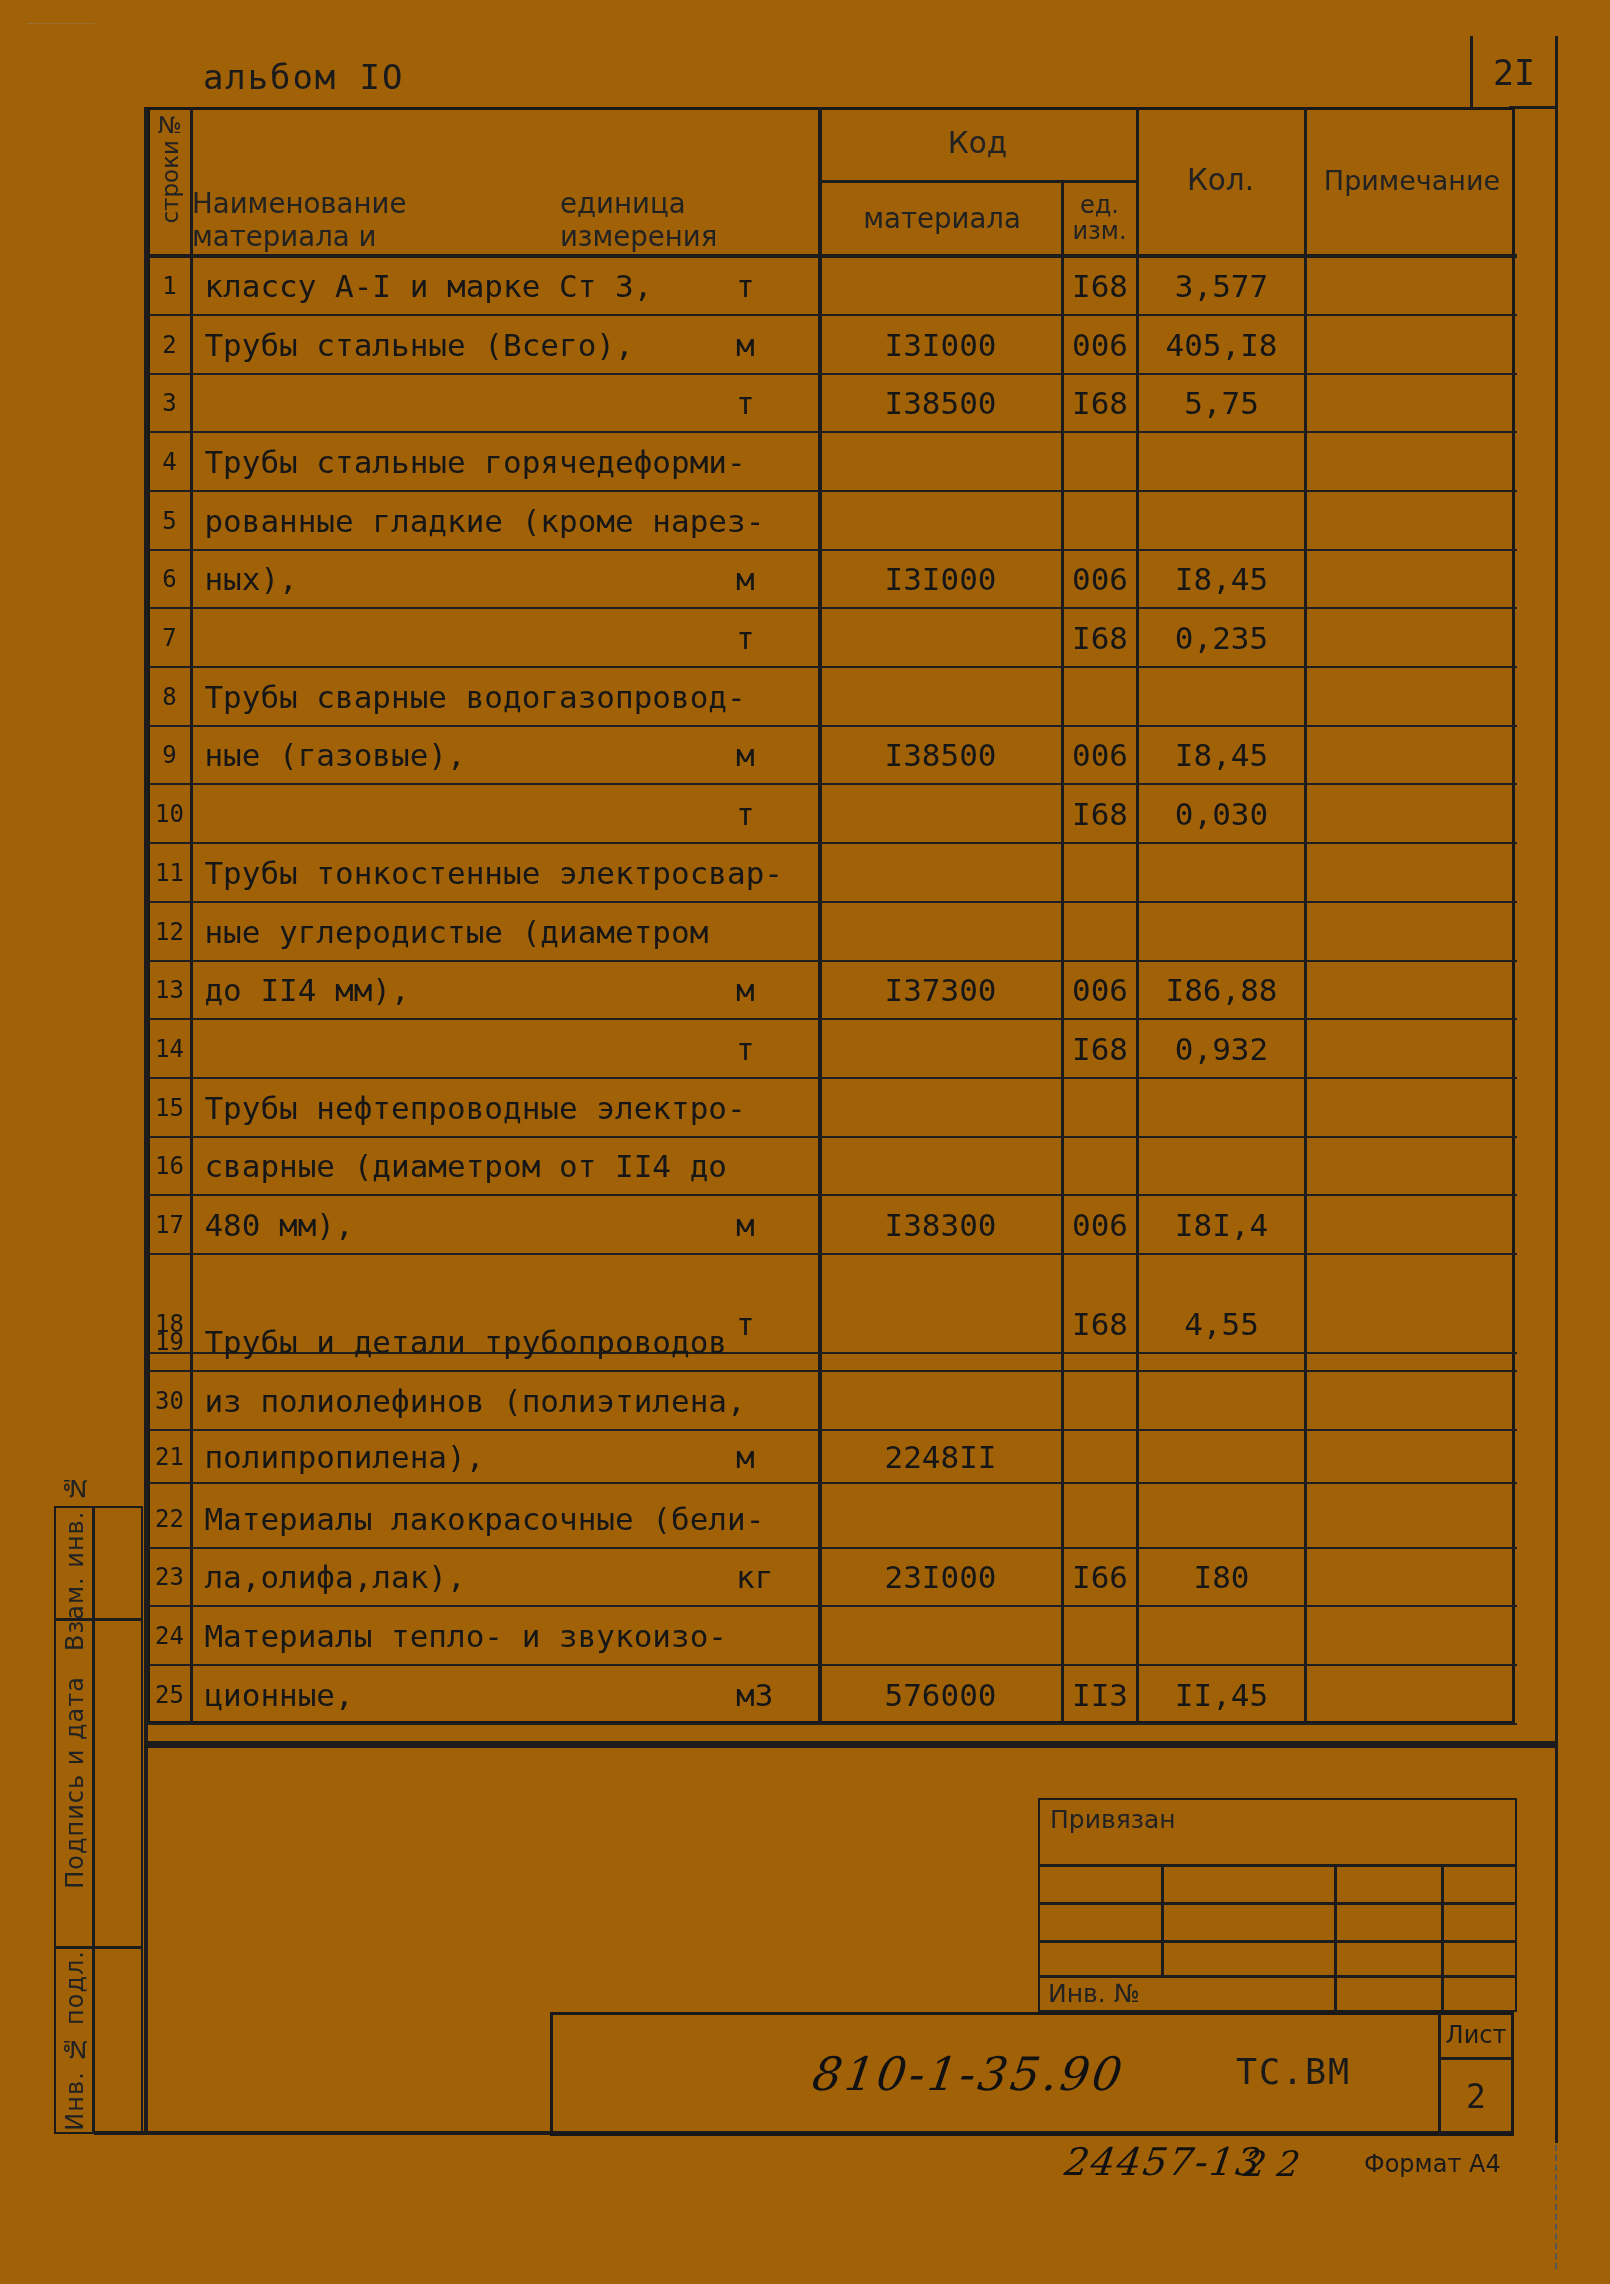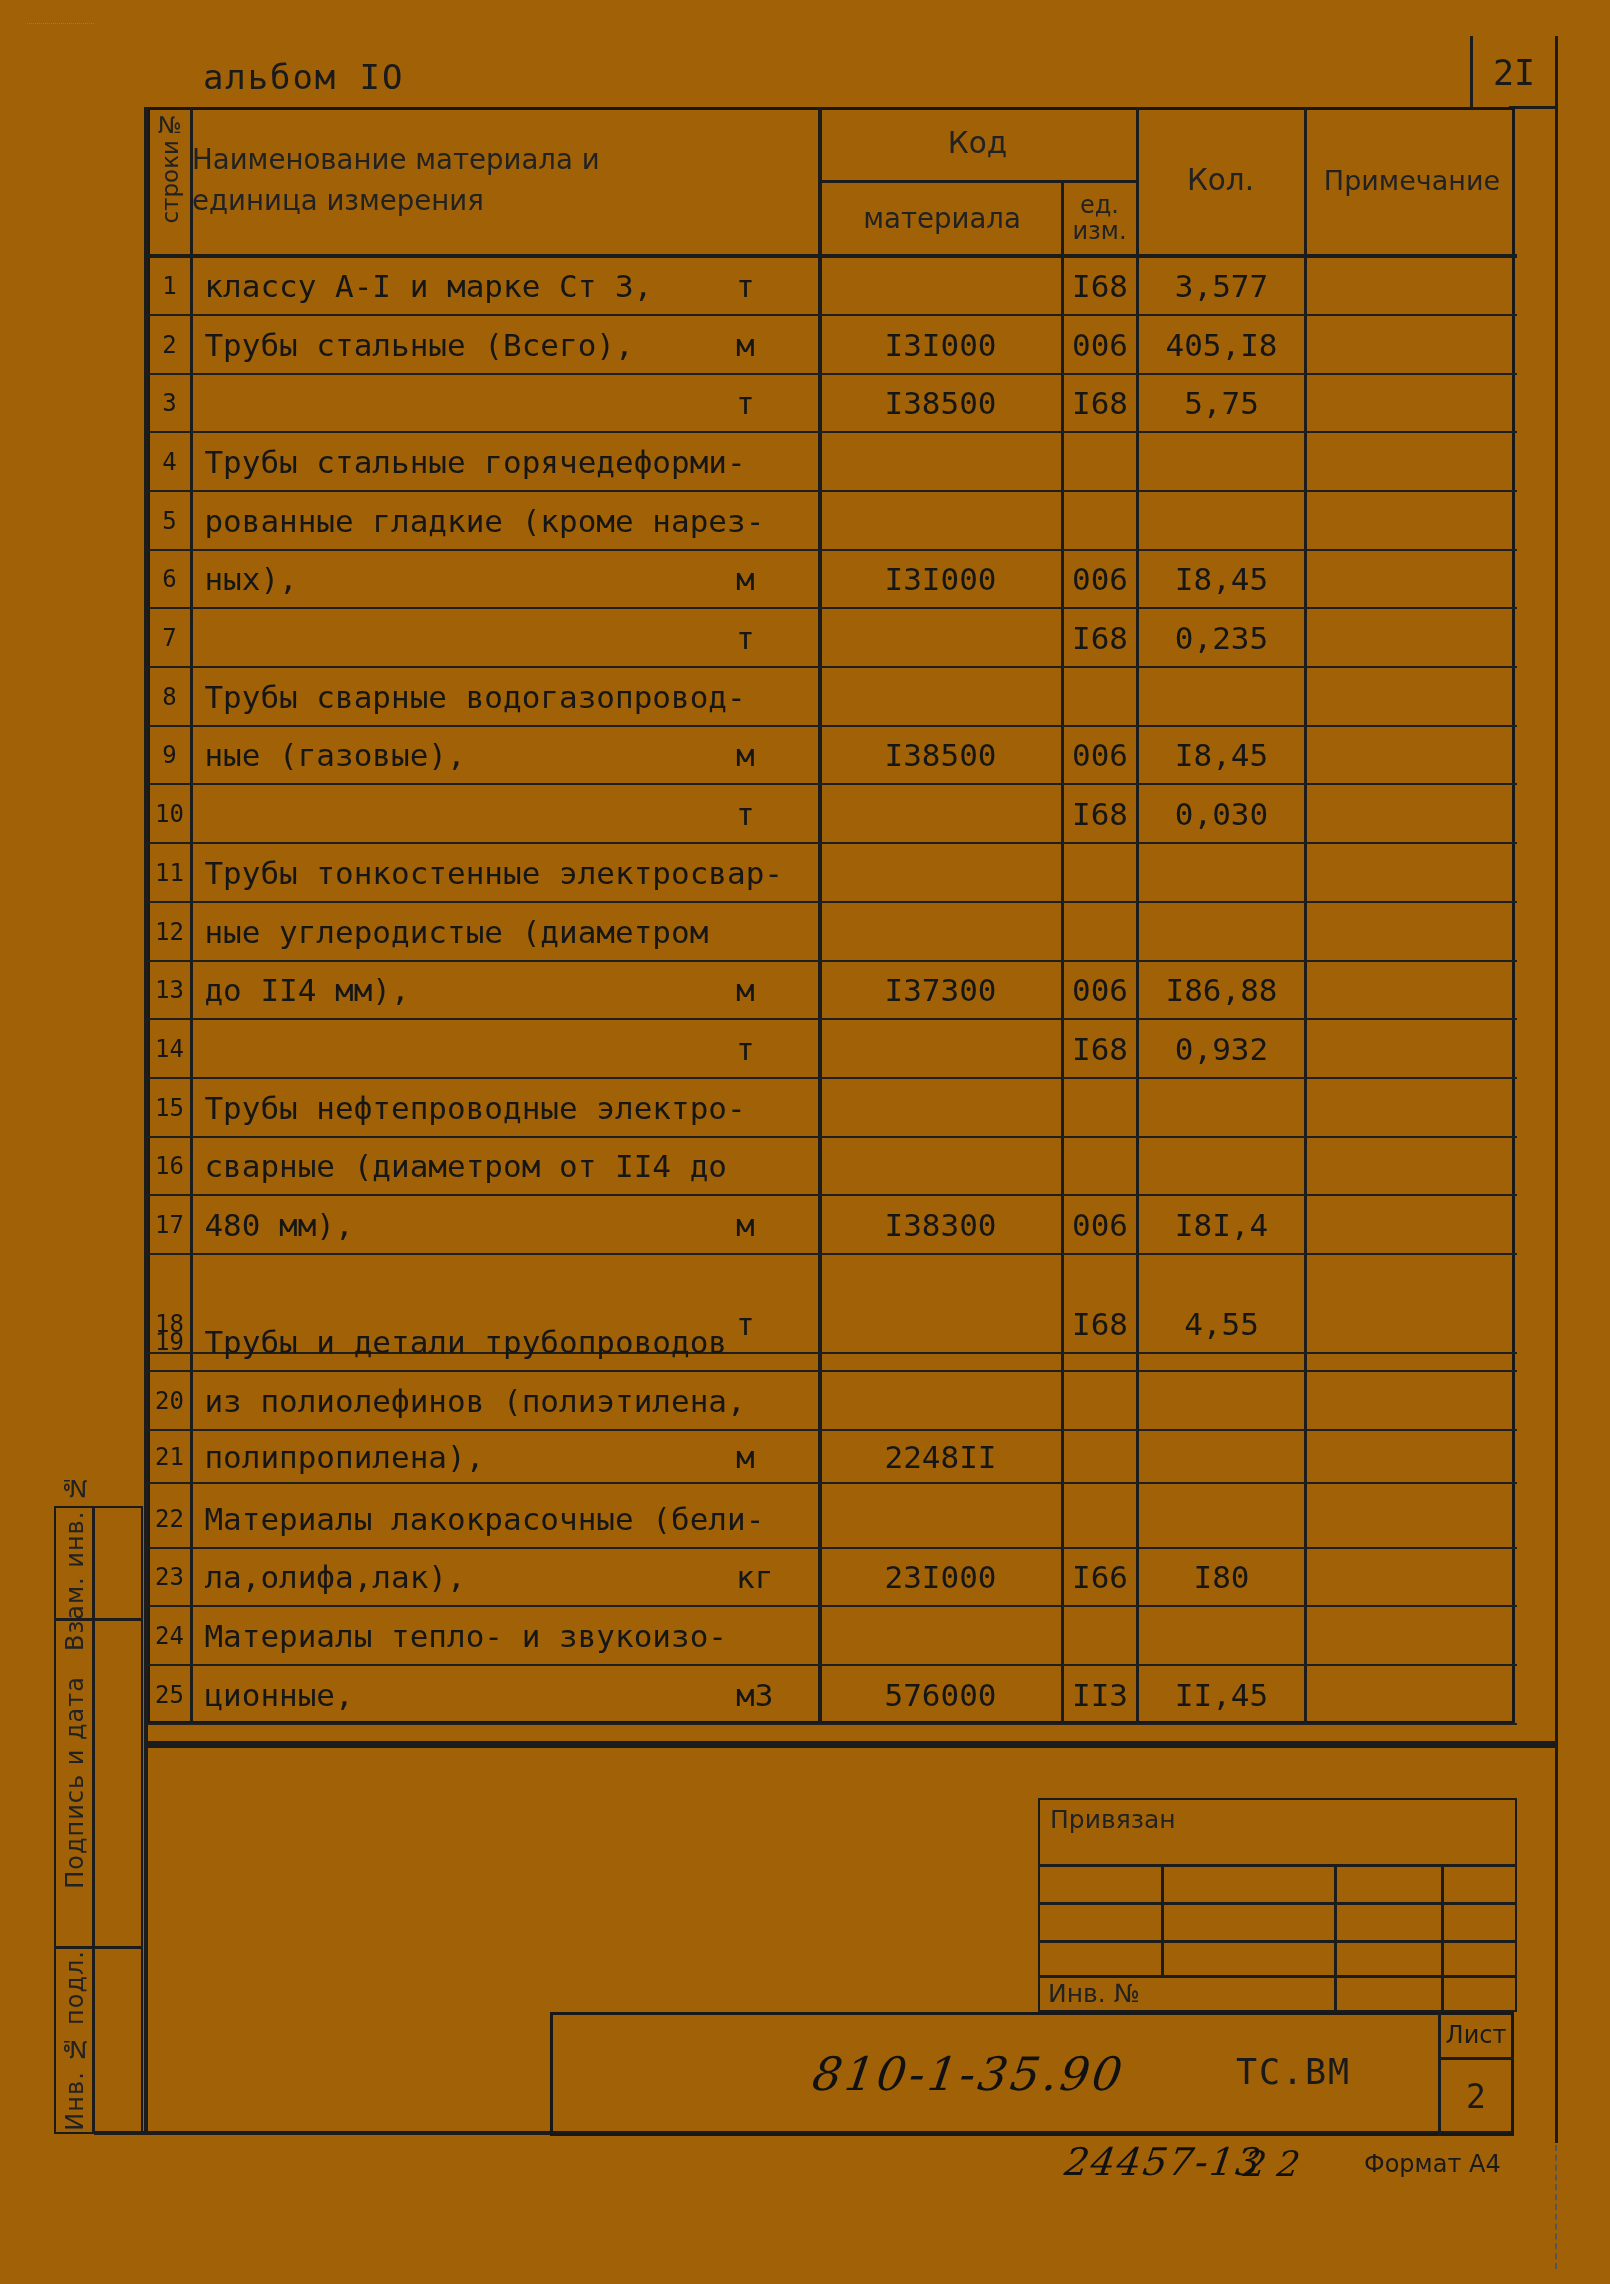--- a/index.html
+++ b/index.html
@@ -59,21 +59,21 @@
   <div class="line" style="left:818px;top:107px;width:3.8px;height:1617px;"></div>
   <div class="line" style="left:1061px;top:182px;width:2.9px;height:1543px;"></div>
   <div class="line" style="left:1136px;top:107px;width:2.9px;height:1617px;"></div>
   <div class="line" style="left:1304px;top:107px;width:2.9px;height:1617px;"></div>
   <div class="line" style="left:820px;top:180px;width:317px;height:2.9px;"></div>
 
   <div class="abs hdr-cell" style="left:149px;top:112px;width:42px;height:141px;display:flex;flex-direction:column;align-items:center;">
     <span class="sans" style="font-size:23px;">№</span>
     <span class="vtext sans" style="font-size:23px;margin-top:1.9px;">строки</span>
   </div>
-  <div class="abs hdr-cell" style="left:192px;top:107px;width:626px;height:146px;display:flex;flex-direction:column;align-items:flex-start;justify-content:center;gap:7.6px;">
+  <div class="abs hdr-cell" style="left:192px;top:107px;width:626px;height:146px;display:flex;flex-direction:row;align-items:flex-end;justify-content:center;gap:7.6px;">
     <span class="sans" style="font-size:27.6px;">Наименование материала  и</span>
     <span class="sans" style="font-size:27.6px;">единица измерения</span>
   </div>
   <div class="abs hdr-cell center" style="left:822px;top:107px;width:311px;height:72px;font-size:29.5px;">Код</div>
   <div class="abs hdr-cell center" style="left:822px;top:183px;width:240px;height:71px;font-size:27.6px;">материала</div>
   <div class="abs hdr-cell" style="left:1064px;top:183px;width:71px;height:71px;display:flex;flex-direction:column;align-items:center;justify-content:center;line-height:1.05;">
     <span class="sans" style="font-size:24px;">ед.</span>
     <span class="sans" style="font-size:24px;">изм.</span>
   </div>
   <div class="abs hdr-cell center" style="left:1138px;top:107px;width:165px;height:146px;font-size:29.5px;">Кол.</div>
@@ -283,21 +283,21 @@
       <div class="cell c-name">
         <span>Трубы и детали трубопроводов</span>
         <span class="unit"></span>
       </div>
       <div class="cell c-code"></div>
       <div class="cell c-ucode"></div>
       <div class="cell c-qty"></div>
       <div class="cell c-note"></div>
     </div>
       <div class="trow" style="top: 1372px; height: 59px;">
-      <div class="cell c-num">20</div>
+      <div class="cell c-num">30</div>
       <div class="cell c-name">
         <span>из полиолефинов (полиэтилена,</span>
         <span class="unit"></span>
       </div>
       <div class="cell c-code"></div>
       <div class="cell c-ucode"></div>
       <div class="cell c-qty"></div>
       <div class="cell c-note"></div>
     </div>
       <div class="trow" style="top: 1431px; height: 53px;">

